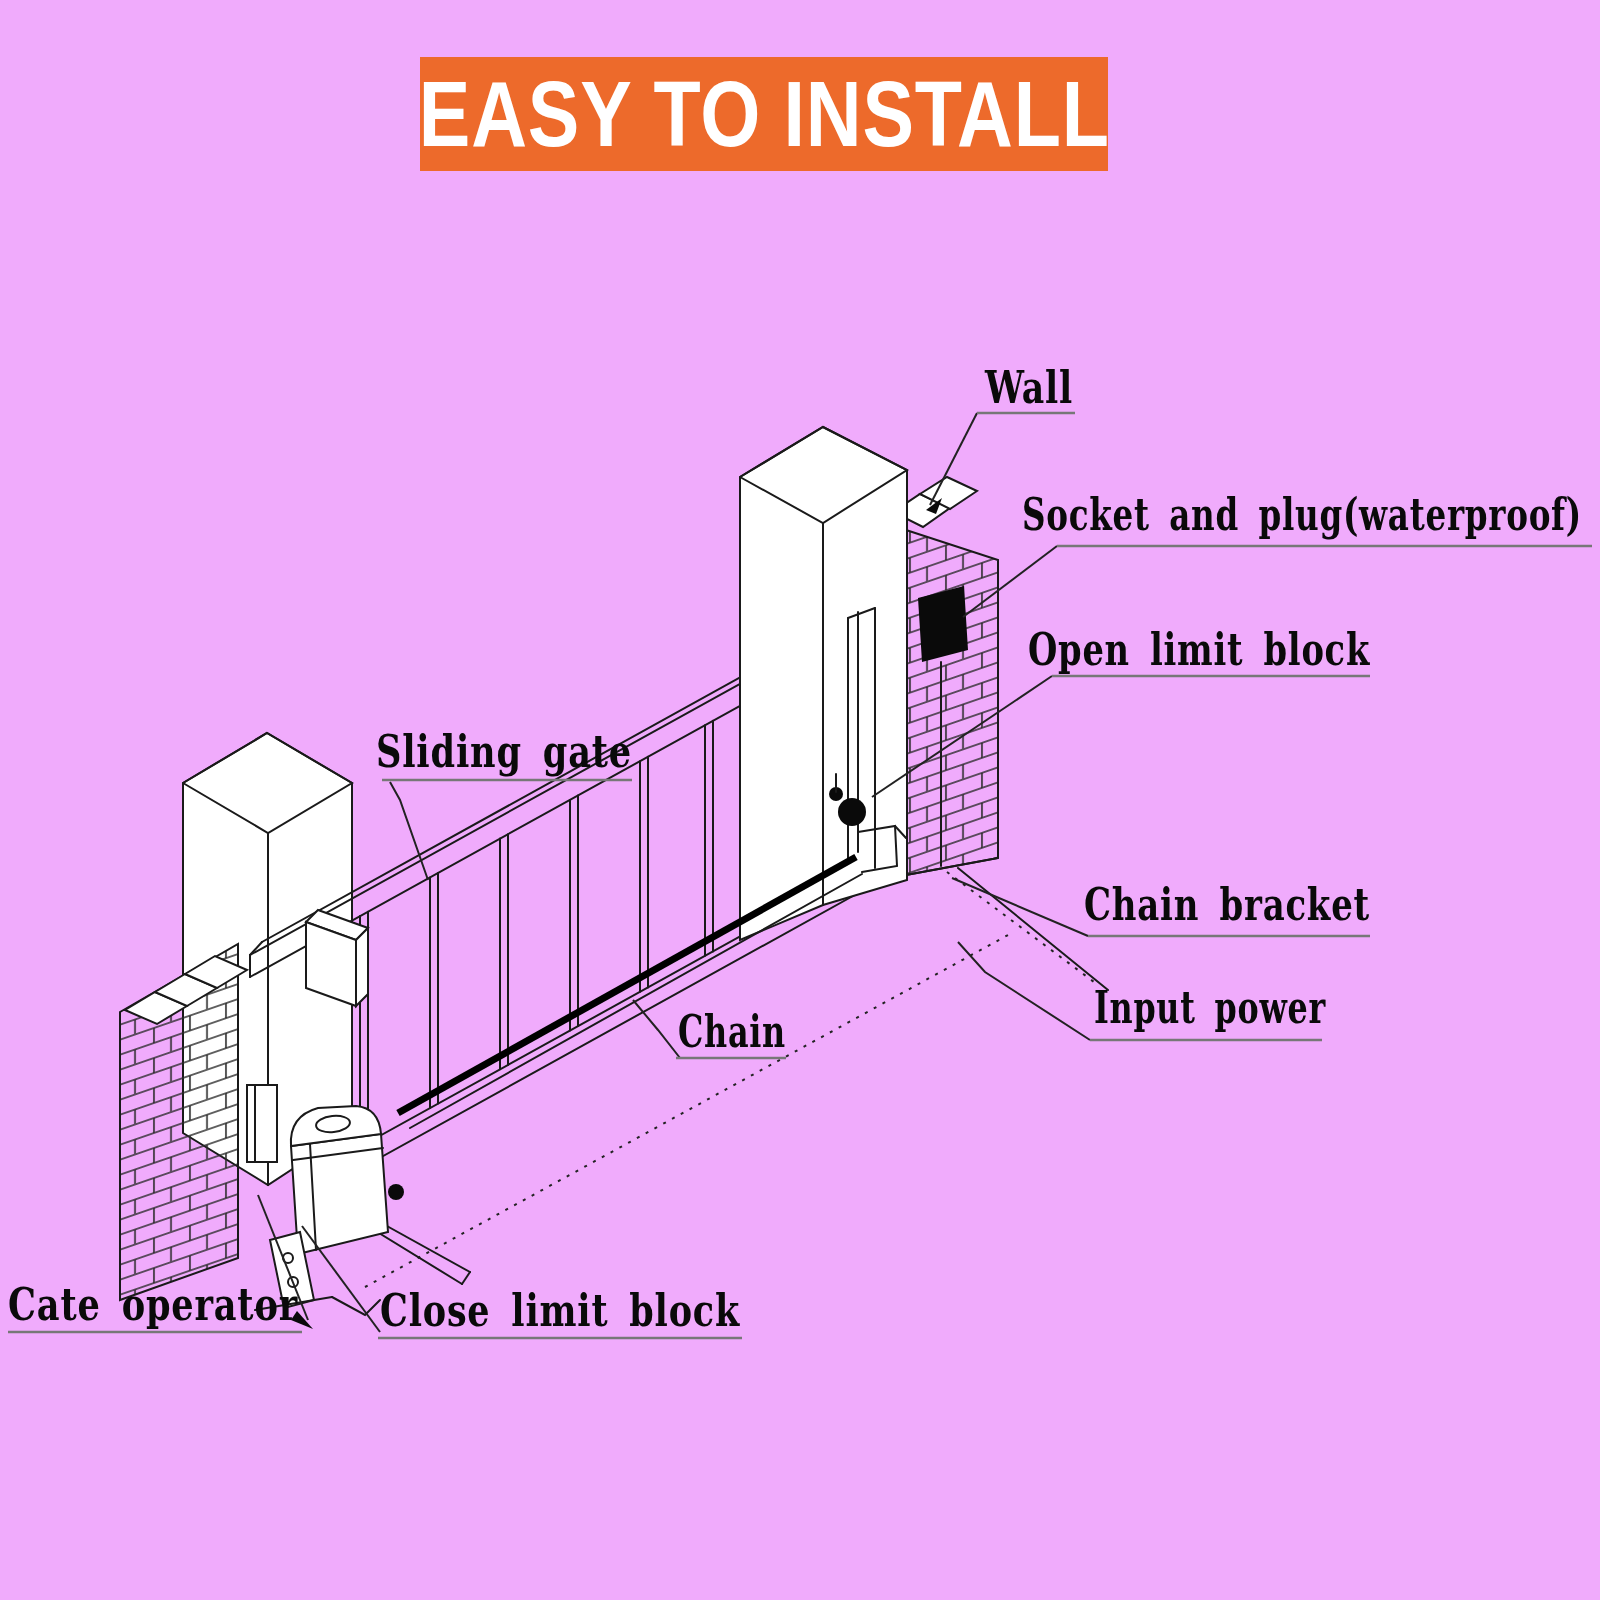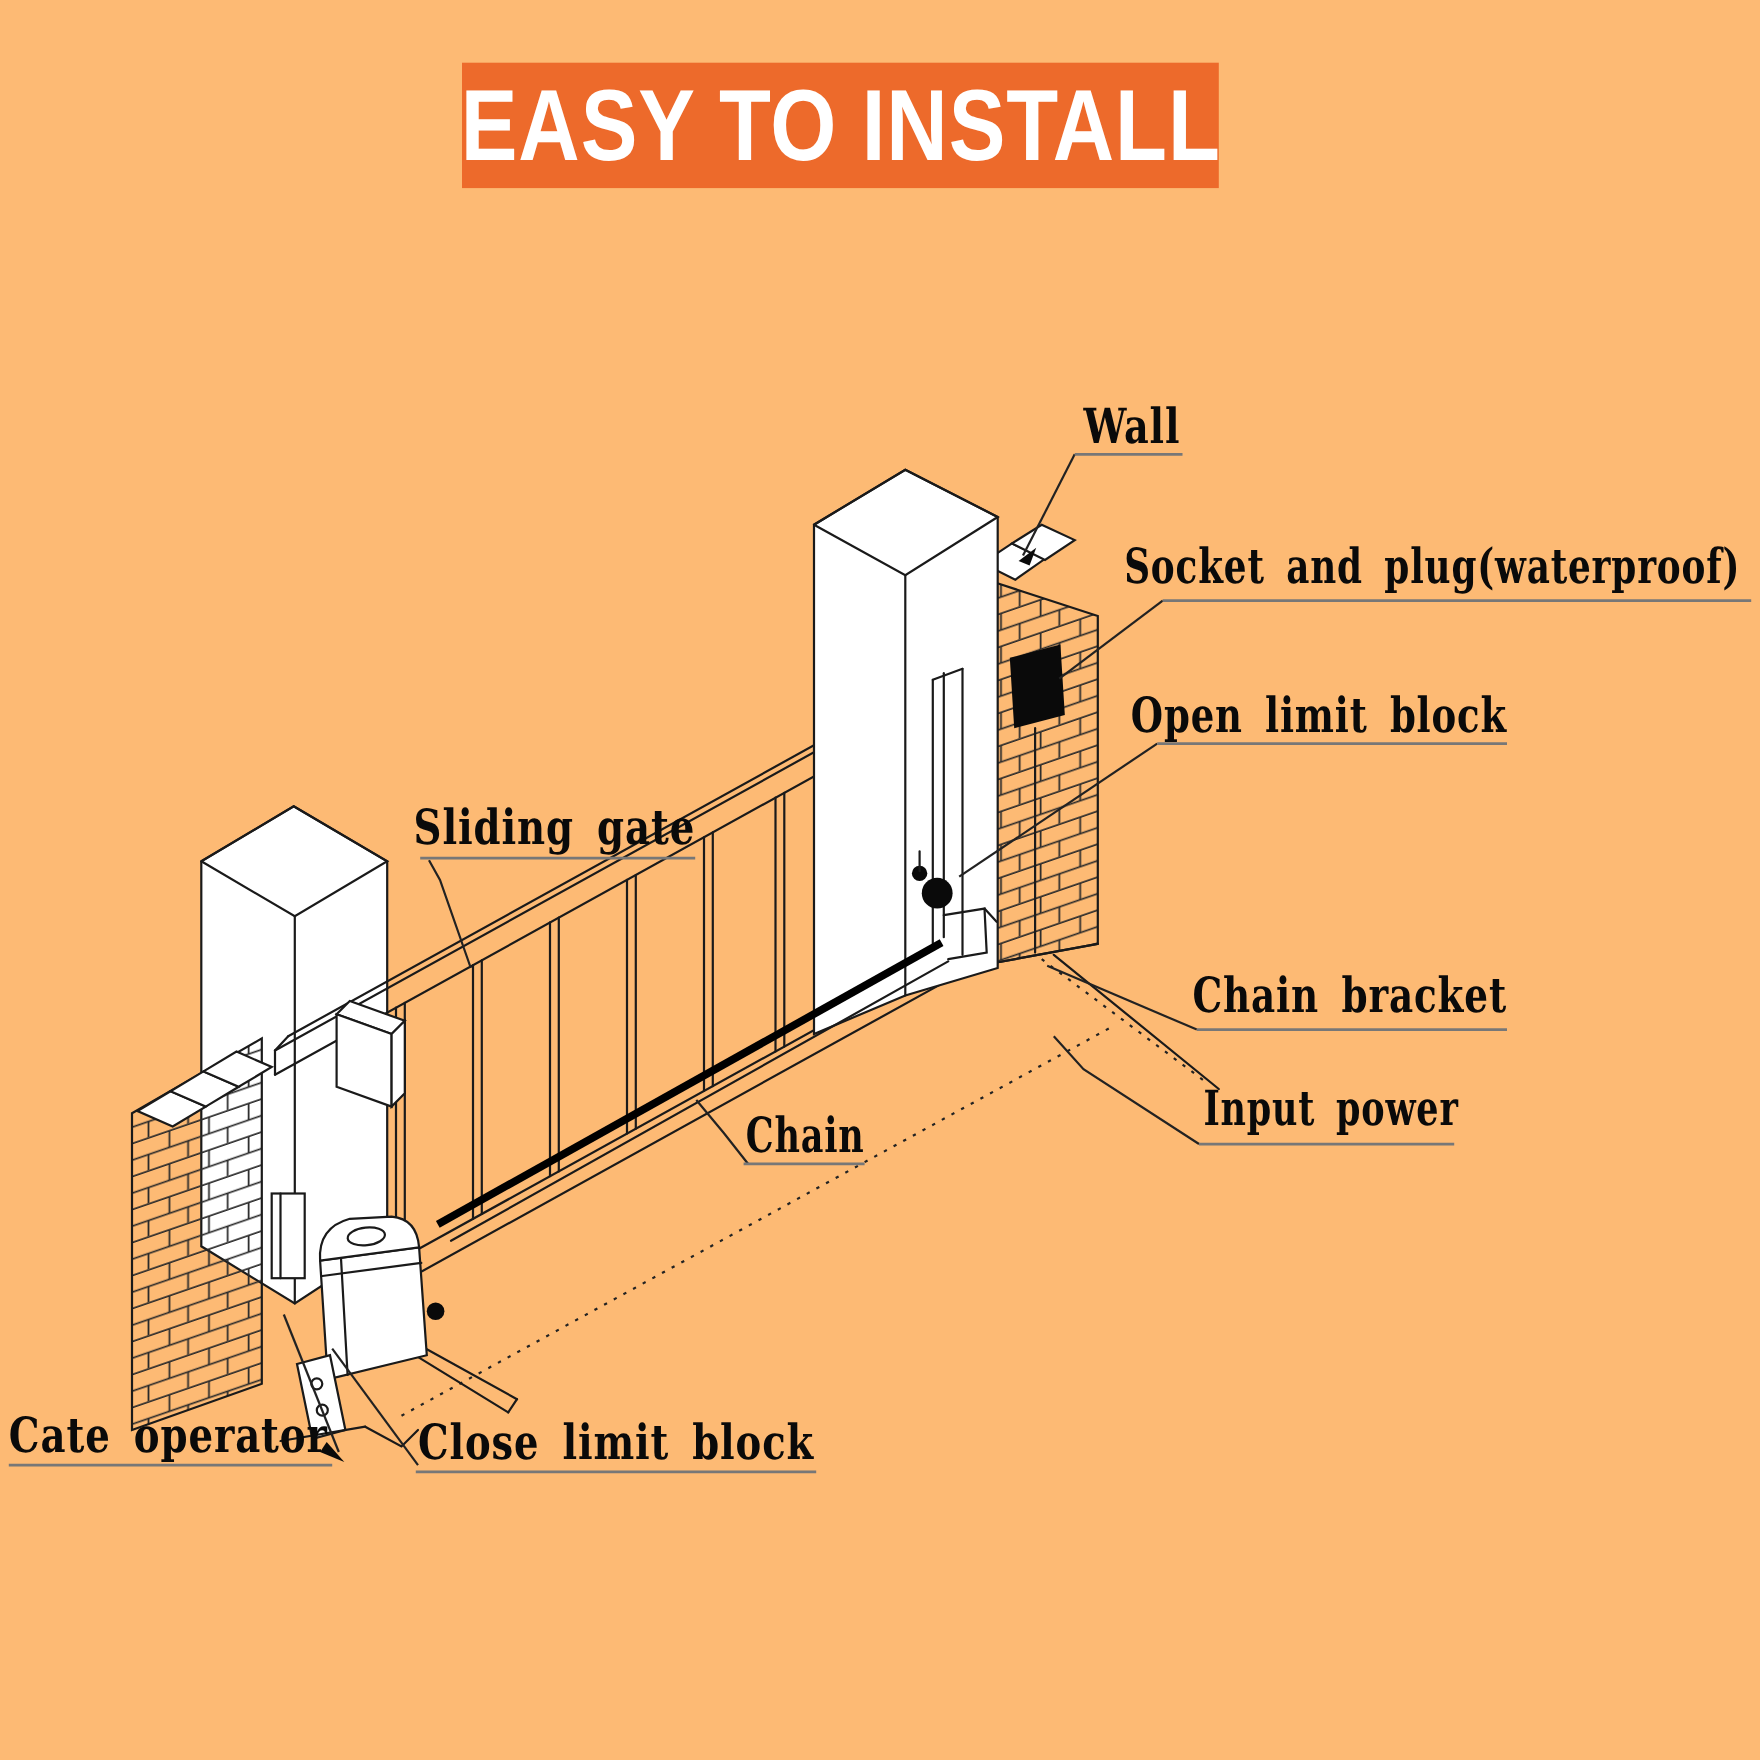--- a/index.html
+++ b/index.html
@@ -1,16 +1,16 @@
 <!DOCTYPE html>
 <html><head>
 <meta charset="utf-8">
 <style>
   html,body{margin:0;padding:0;background:#ffffff;}
-  #page{position:relative;width:1600px;height:1600px;background:#fdba74;overflow:hidden;
+  #page{position:relative;width:1600px;height:1600px;background:#f0abfc;overflow:hidden;
         font-family:"Liberation Sans",sans-serif;}
   #banner{position:absolute;left:420px;top:57px;width:688px;height:114px;
           display:flex;align-items:center;justify-content:center;}
   #banner .txt{color:#fff;font-weight:bold;font-size:92px;line-height:1;
                letter-spacing:1px;transform:scaleX(0.84);white-space:nowrap;
                font-family:"Liberation Sans",sans-serif;}
   svg{position:absolute;left:0;top:0;}
   .lbl{font-family:"DejaVu Serif",serif;font-weight:700;font-size:44px;fill:#0a0a0a;
        letter-spacing:1px;word-spacing:10px;}
   .ln{stroke:#1a1a1a;stroke-width:2;fill:none;stroke-linecap:round;}

